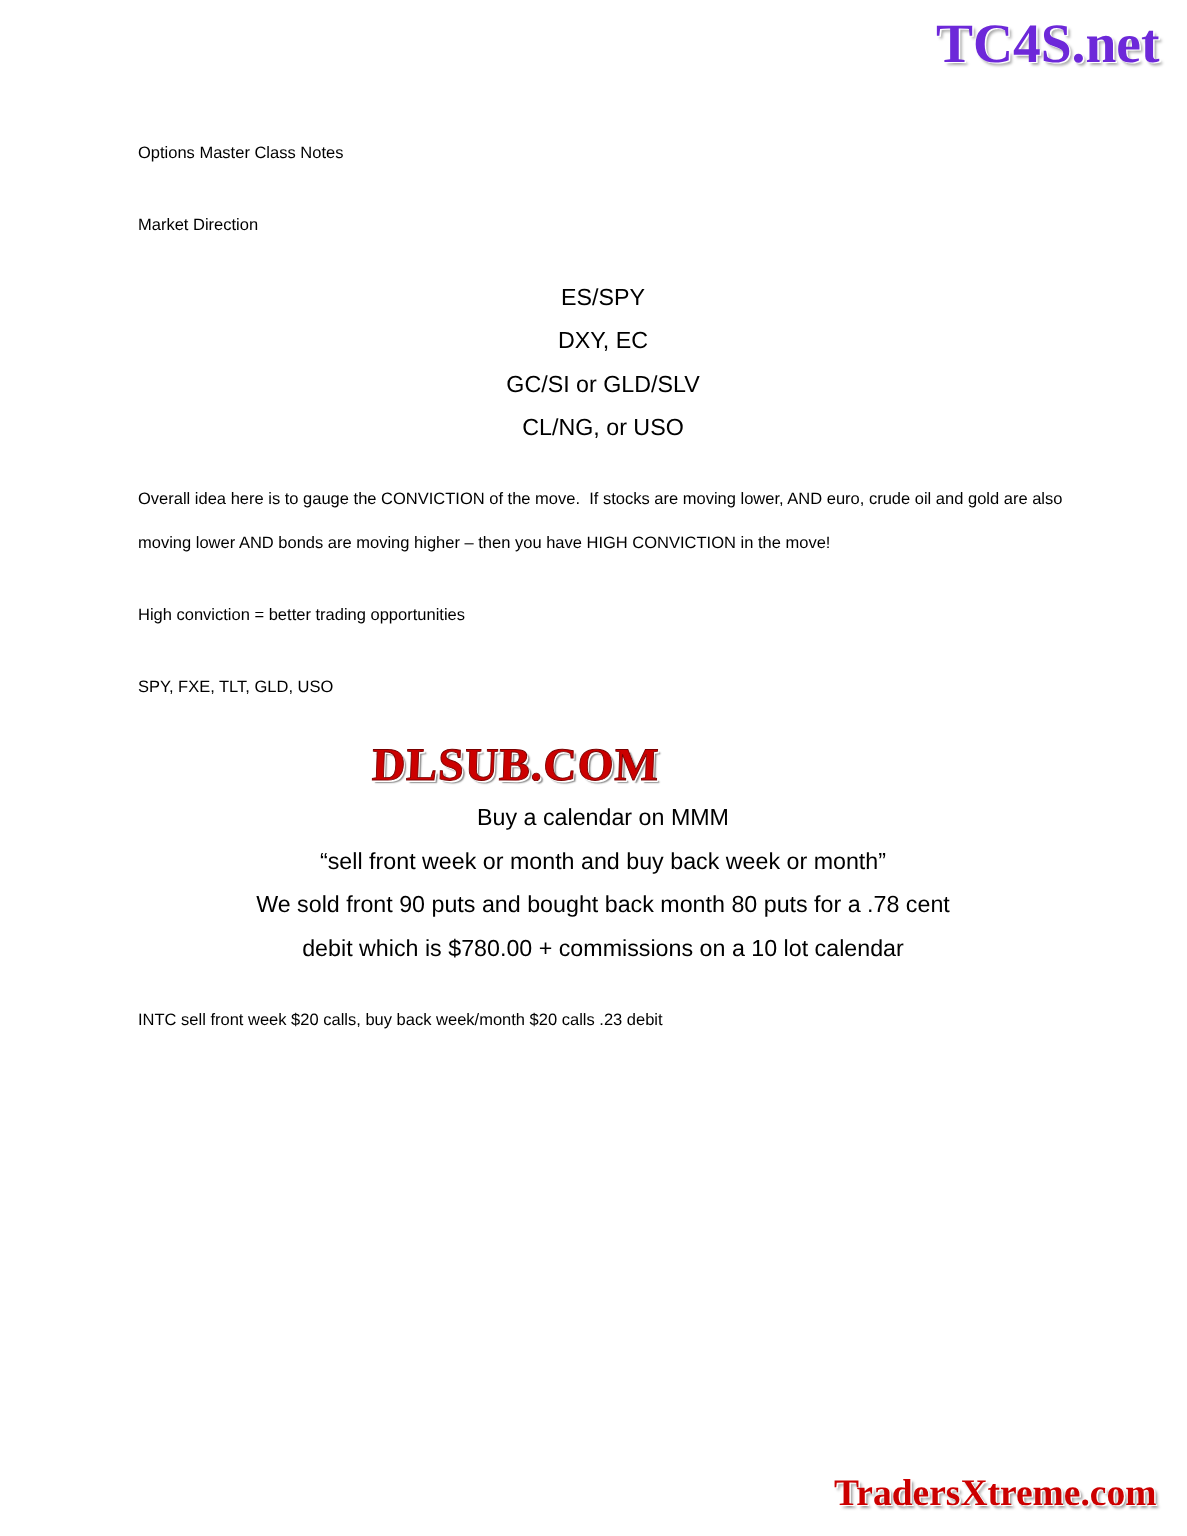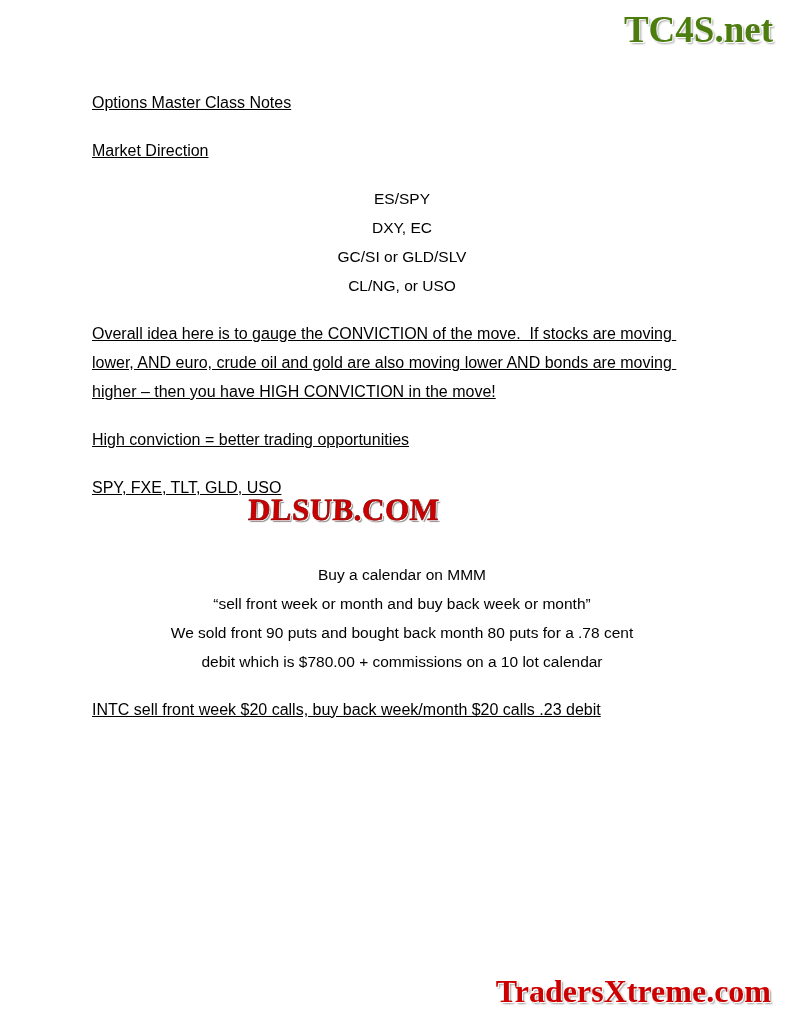--- a/index.html
+++ b/index.html
@@ -25,41 +25,40 @@
 
   
   .top-watermark {
     position: absolute;
     top: 8px;
     right: 18px;
     font-family: "Liberation Serif", serif;
     font-weight: bold;
     font-size: 37px;
     letter-spacing: 0px;
-    color: #4d7c0f;
+    color: #6d28d9;
     text-shadow:
       1px 1px 0 #ffffff,
       2px 2px 2px rgba(0,0,0,0.35);
     white-space: nowrap;
   }
 
   
   .doc {
     position: absolute;
     left: 92px;
     top: 88px;
     width: 620px;
   }
 
   .para {
-    font-size: 16px;
+    font-size: 11px;
     line-height: 29px;
     margin: 0 0 19px 0;
     white-space: pre-wrap;
-    text-decoration: underline;
   }
   .block {
     margin: 0 0 19px 0;
   }
   .block .line {
     font-size: 15.5px;
     line-height: 29px;
     white-space: pre-wrap;
     text-align: center;
   }
@@ -85,21 +84,21 @@
     transform: skewX(-2deg);
   }
 
   
   .bottom-watermark {
     position: absolute;
     right: 20px;
     bottom: 14px;
     font-family: "Liberation Serif", serif;
     font-weight: bold;
-    font-size: 32px;
+    font-size: 25px;
     color: #cc0000;
     text-shadow:
       1px 1px 0 #ffffff,
       2px 2px 2px rgba(0,0,0,0.4);
     white-space: nowrap;
   }
 </style>
 </head>
 <body>
 

